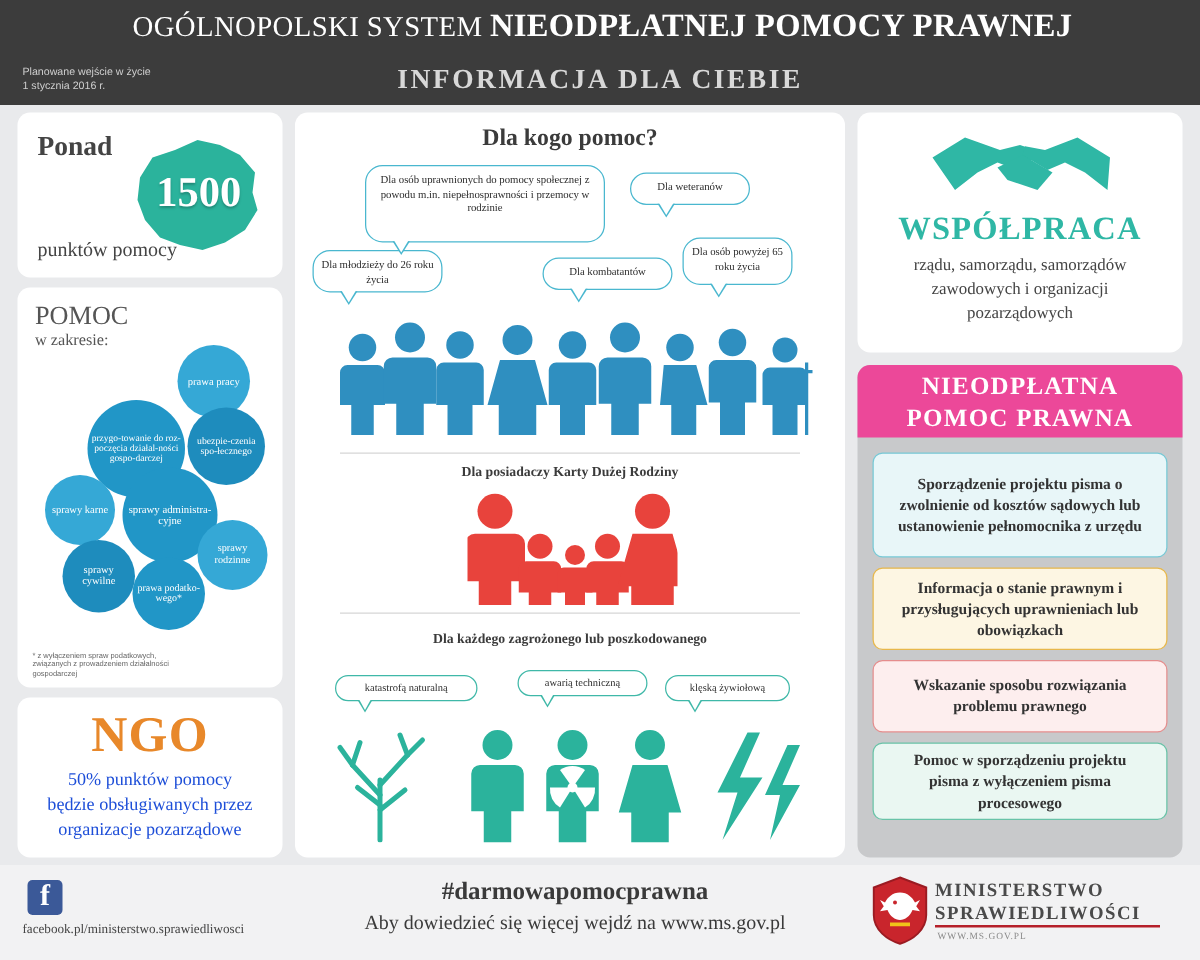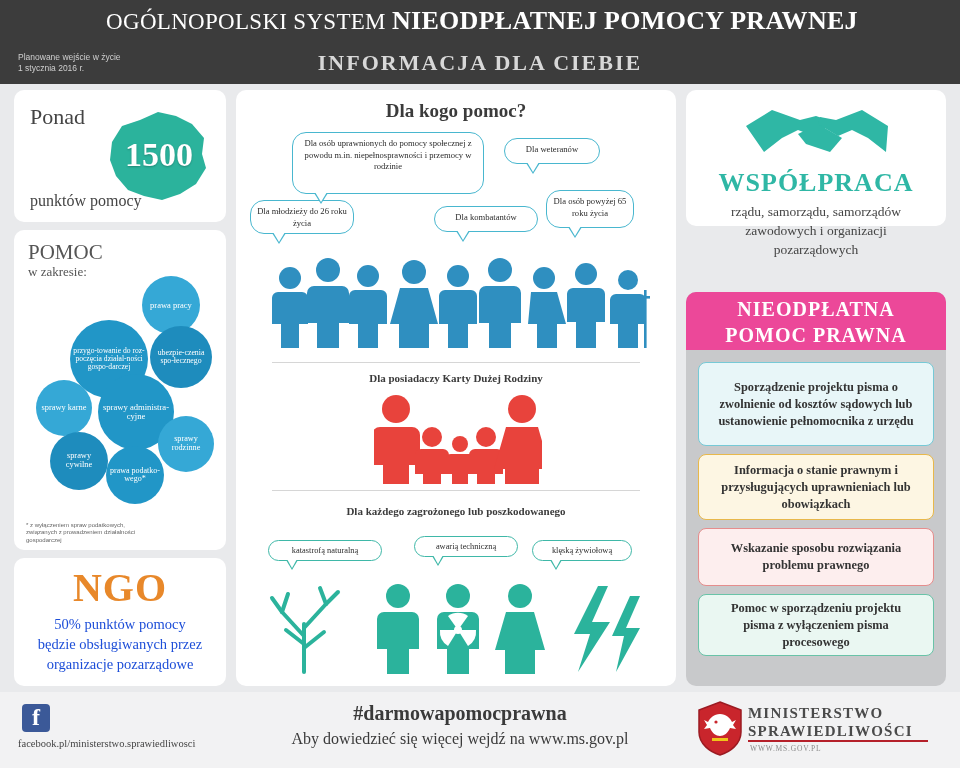--- a/index.html
+++ b/index.html
@@ -47,21 +47,21 @@
   .card {
     position:absolute;
     background:#ffffff;
     border-radius:10px;
   }
 
   
   #card-points { left:14px; top:90px; width:212px; height:132px; }
   .ponad {
     position:absolute; left:16px; top:14px;
-    font-size:22px; color:#444;
+    font-size:22px; color:#444;font-weight:bold;
   }
   .punktow {
     position:absolute; left:16px; bottom:12px;
     font-size:16px; color:#444;
   }
   .poland-wrap {
     position:absolute; right:8px; top:8px; width:118px; height:118px;
   }
   .num1500 {
     position:absolute; left:0; top:38px; width:118px;
@@ -180,21 +180,21 @@
     content:"";
     position:absolute;
     width:0;height:0;
     border-left:6px solid transparent;
     border-right:6px solid transparent;
     border-top:10px solid #3fb8a8;
     bottom:-10px; left:17px; z-index:1;
   }
 
   
-  #card-wsp { left:686px; top:90px; width:260px; height:136px; }
+  #card-wsp { left:686px; top:90px; width:260px; height:192px; }
   .wsp-title {
     position:absolute; left:0; top:78px; width:260px; text-align:center;
     font-size:26px; font-weight:bold; color:#2fb7a5; letter-spacing:1px;
   }
   .wsp-text {
     position:absolute; left:12px; top:112px; width:236px; text-align:center;
     font-size:13.5px; line-height:19px; color:#444;
   }
 
   #panel-nppp {

